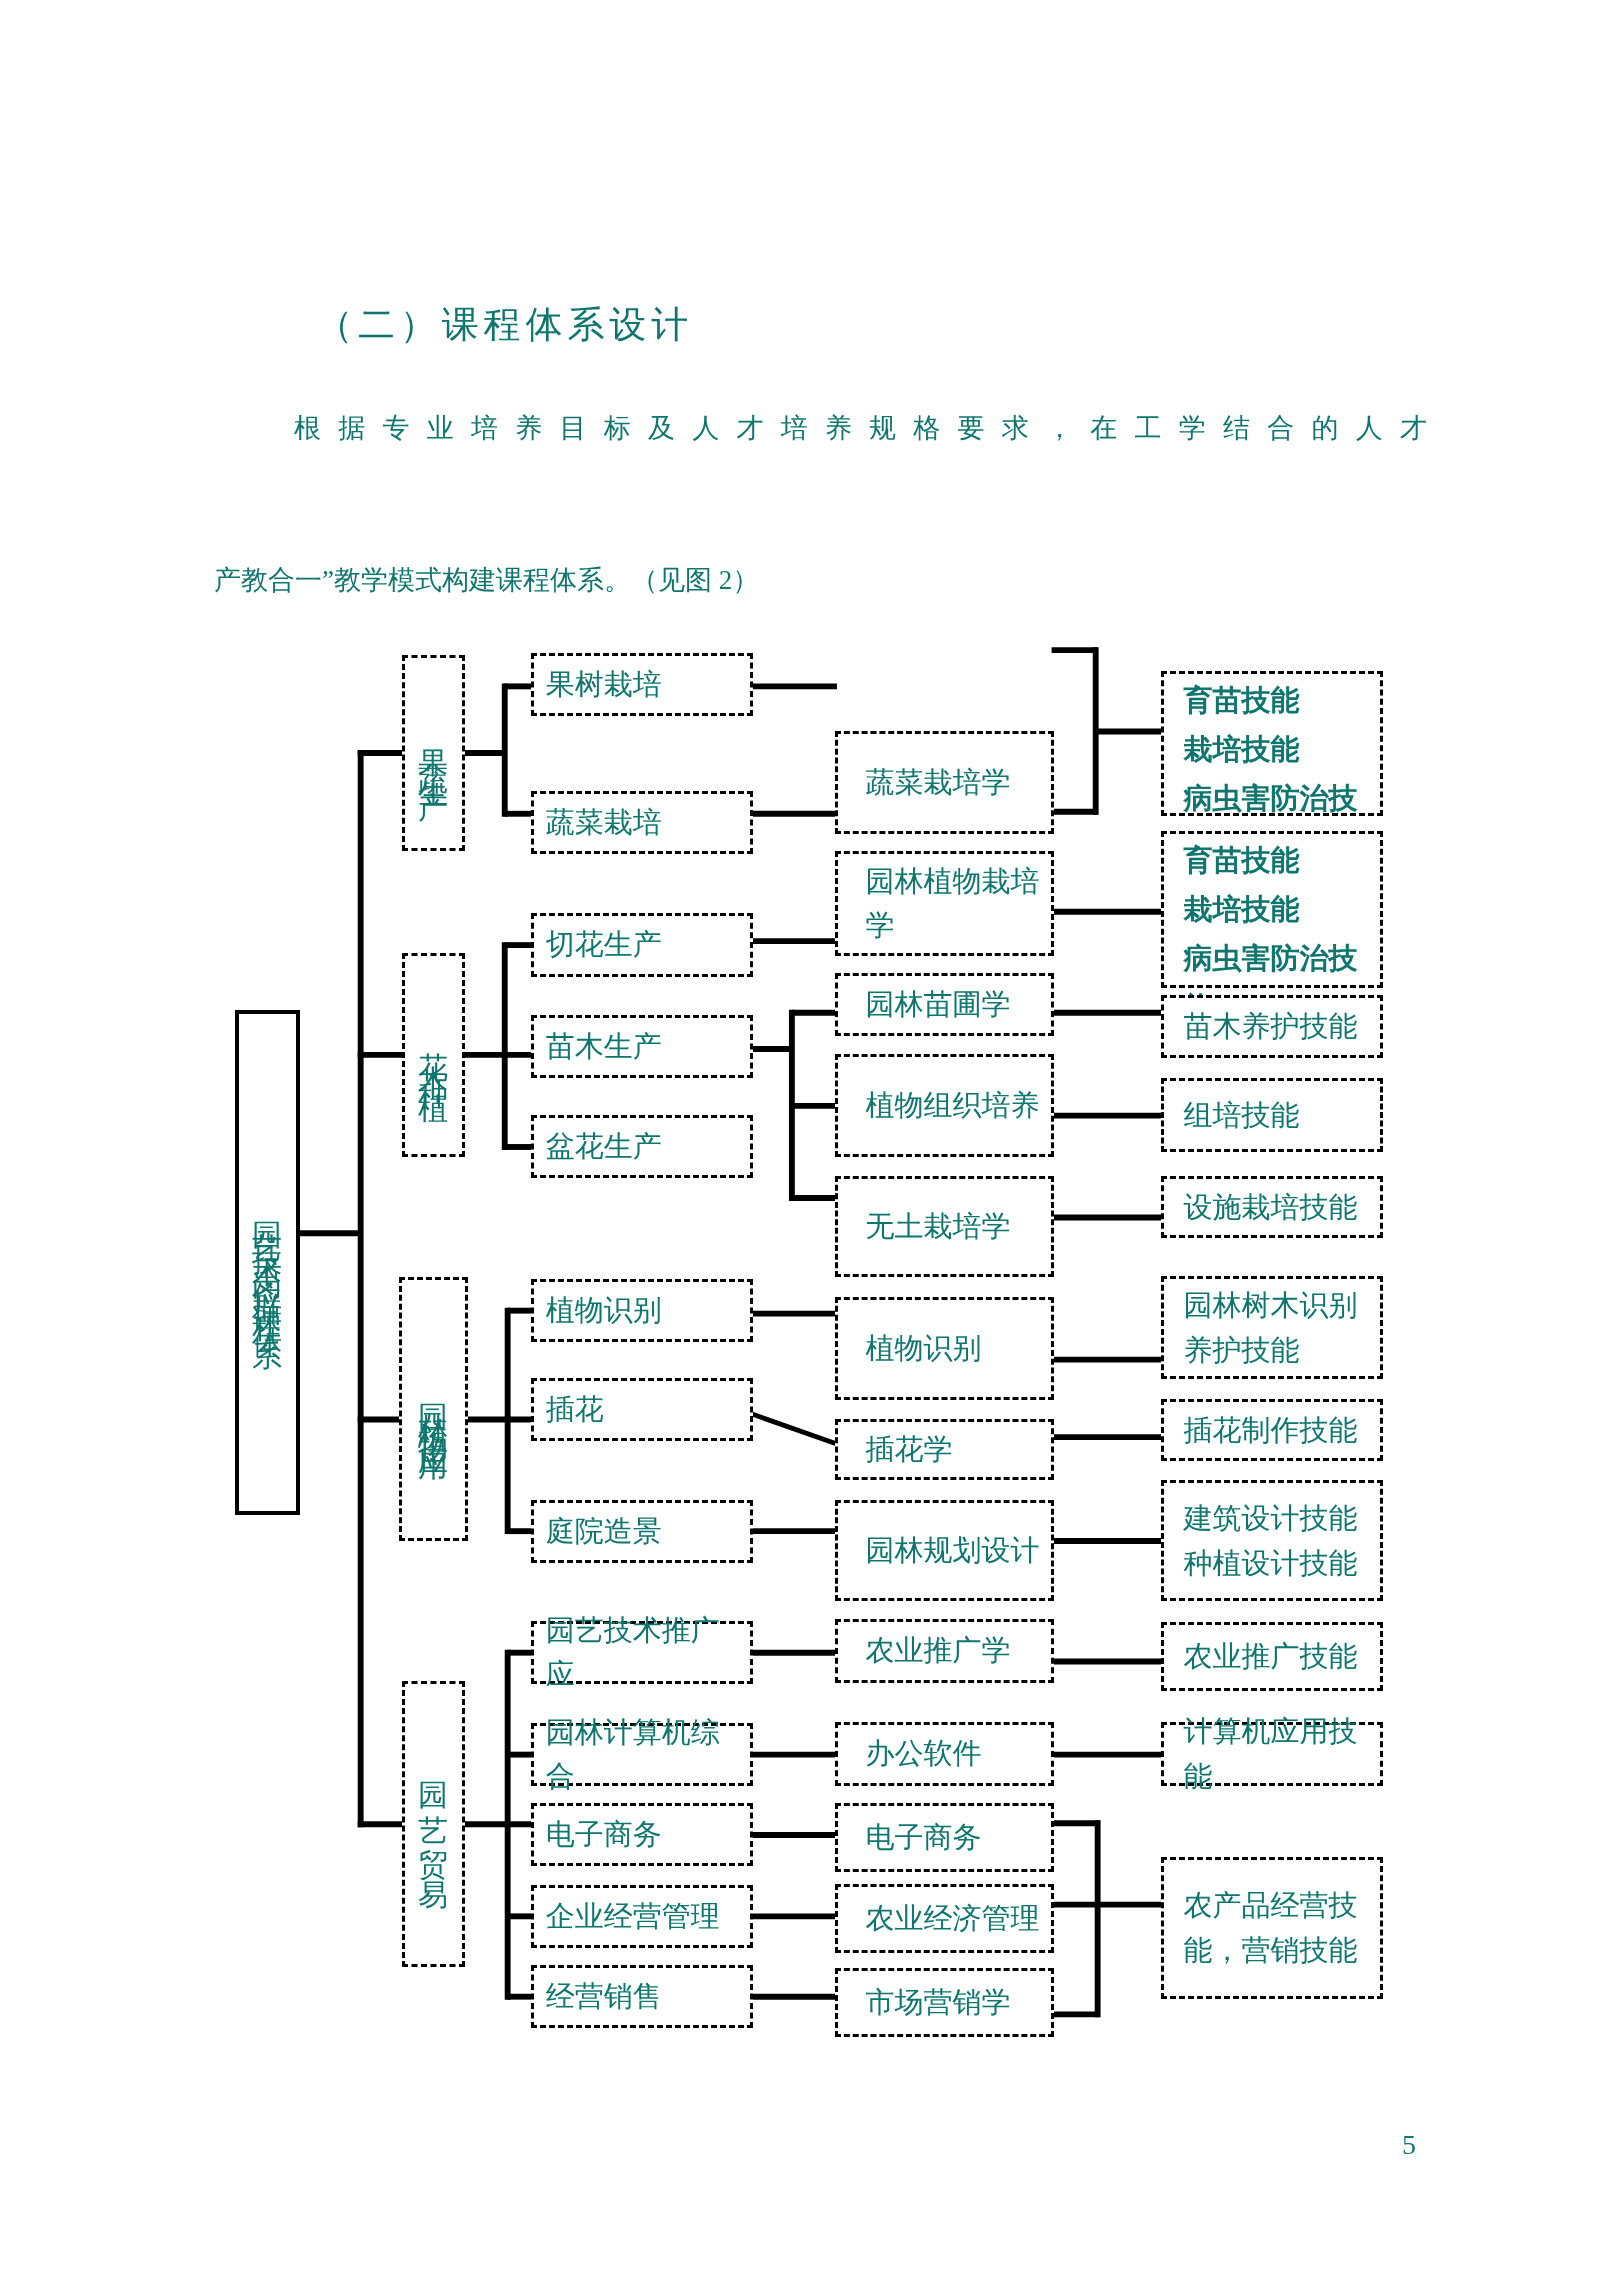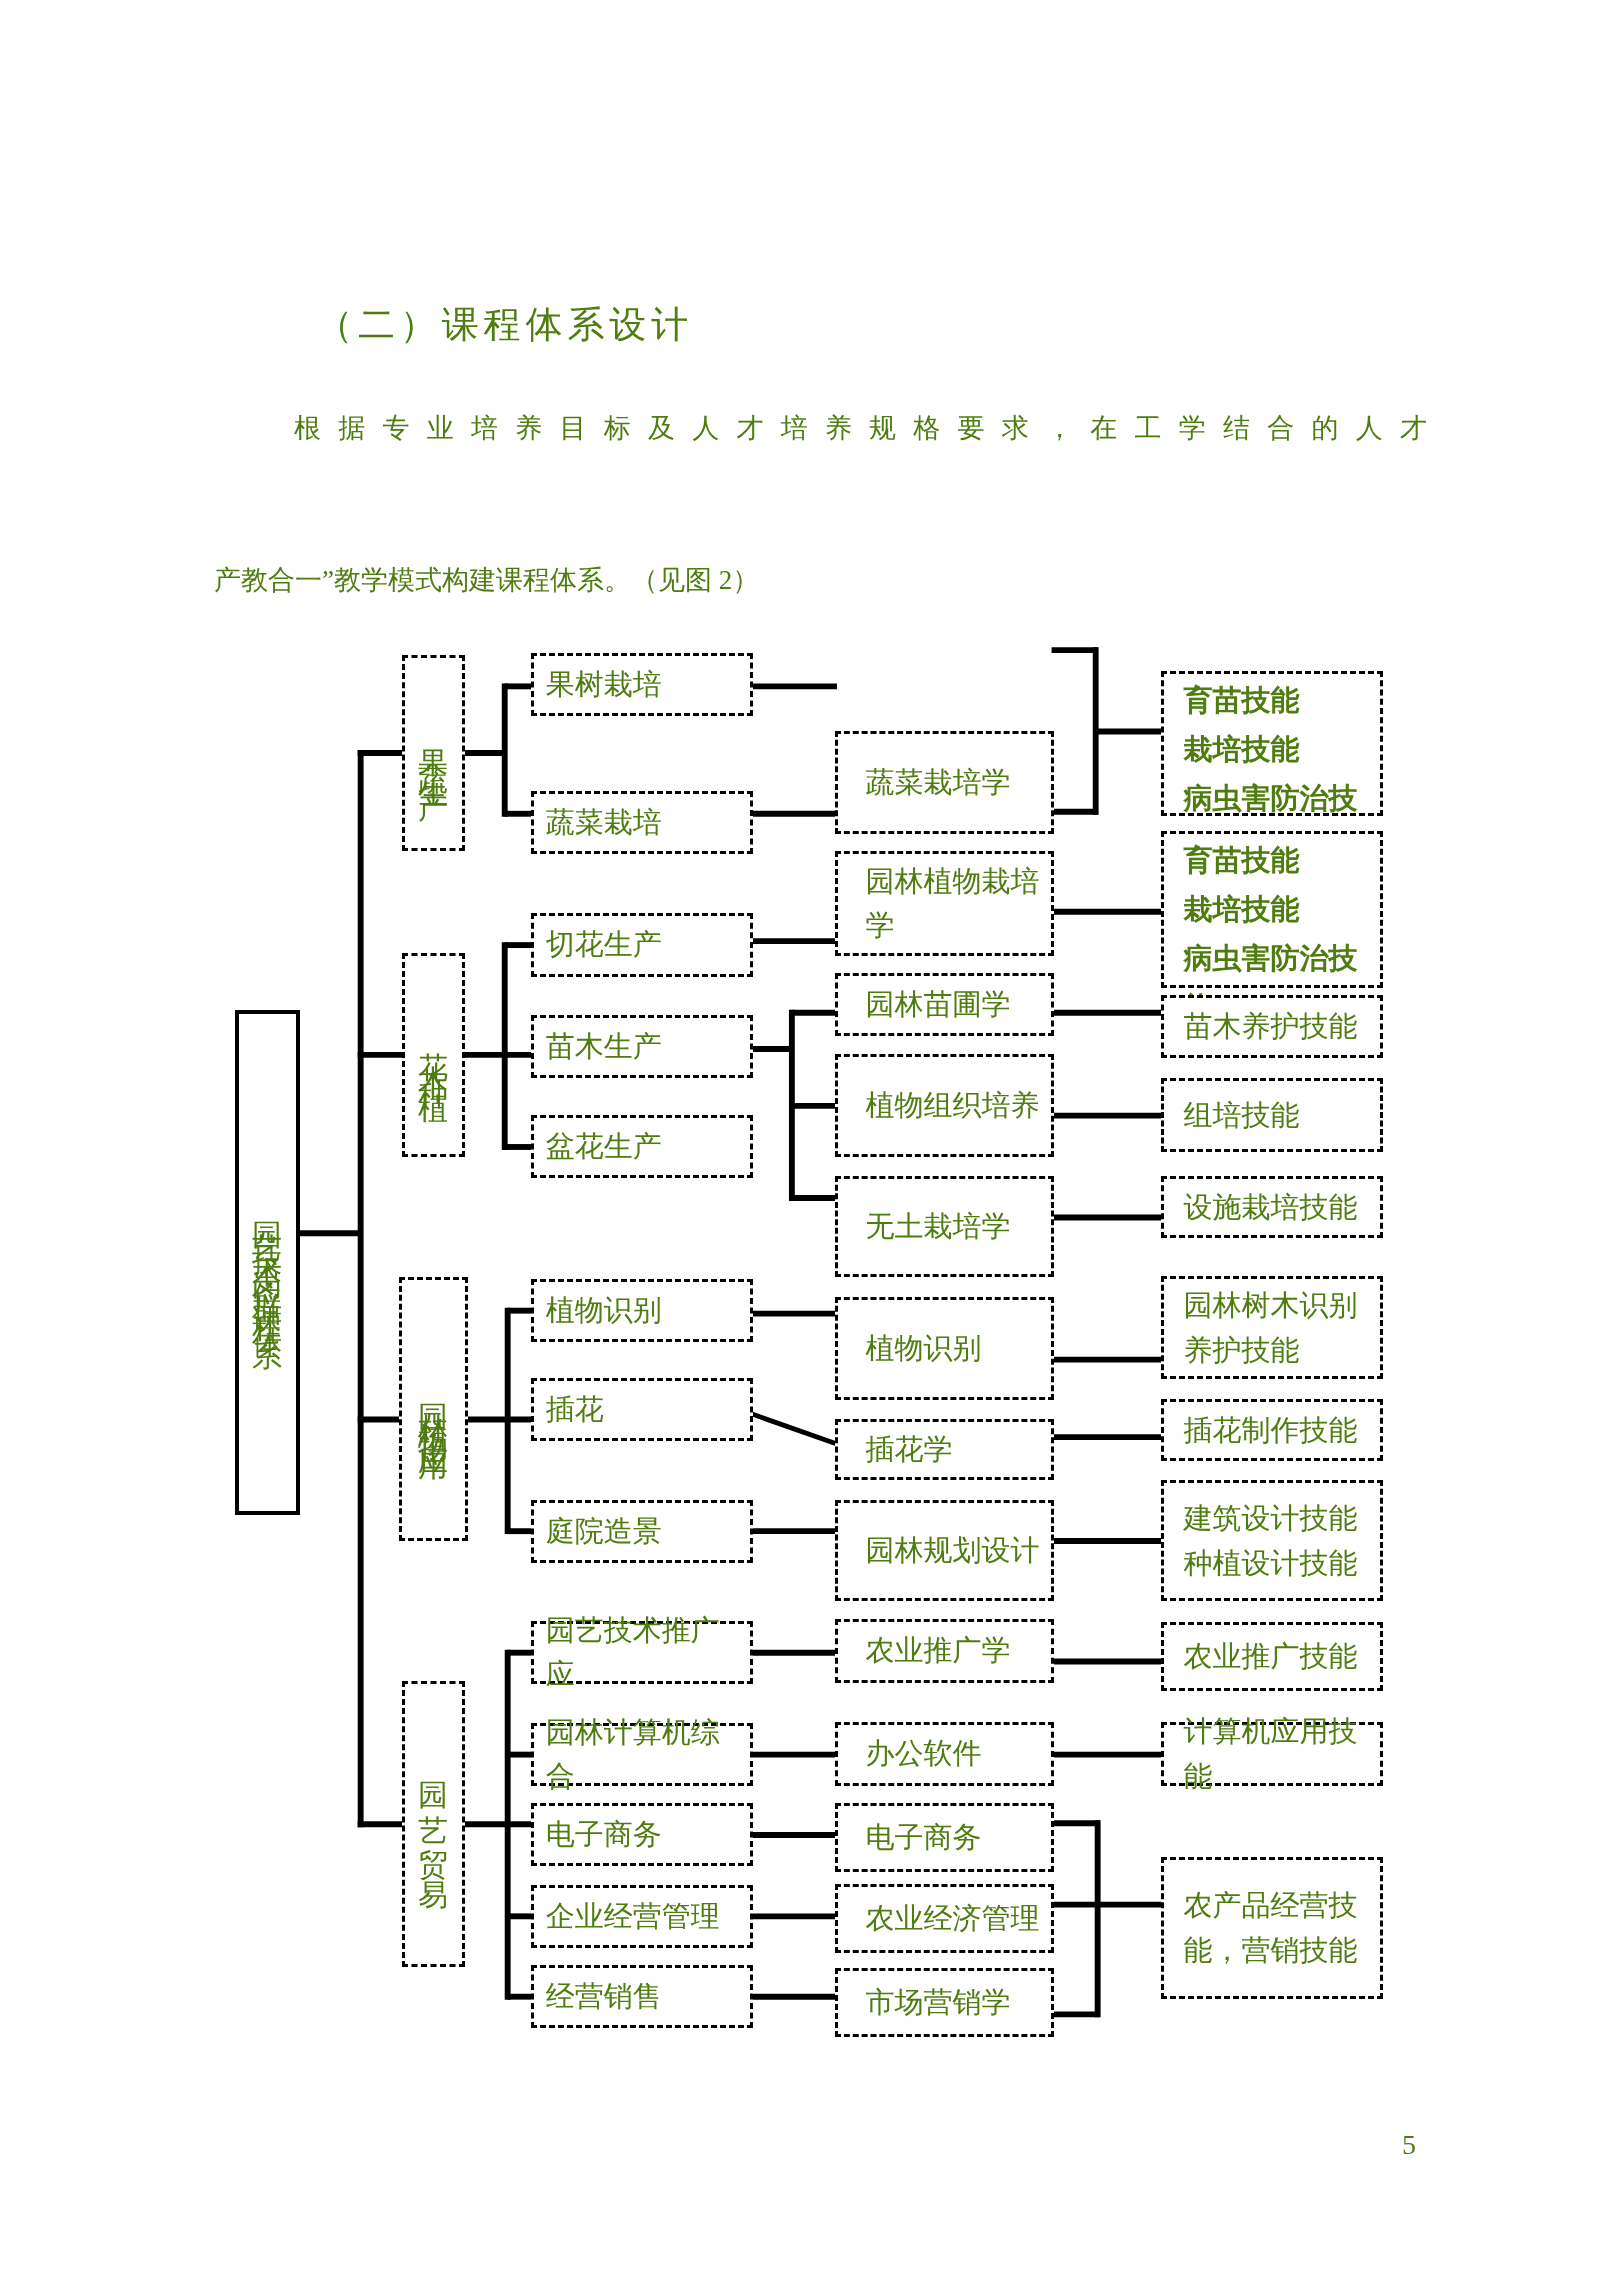--- a/index.html
+++ b/index.html
@@ -2,21 +2,21 @@
 <html><head>
 <meta charset="utf-8">
 <style>
   html,body { margin:0; padding:0; background:#888; }
   .page {
     position:relative;
     width:1621px; height:2293px;
     margin:0 auto;
     background:#ffffff;
     font-family:"Liberation Serif","DejaVu Serif",serif;
-    color:#4d7c0f;
+    color:#0f766e;
     overflow:hidden;
   }
   .heading {
     position:absolute; left:316px; top:300px;
     font-size:37px; letter-spacing:4.9px; white-space:nowrap;
   }
   .bodyline {
     position:absolute; left:214px; width:1213px;
     font-size:27px; line-height:49px; white-space:nowrap;
   }

